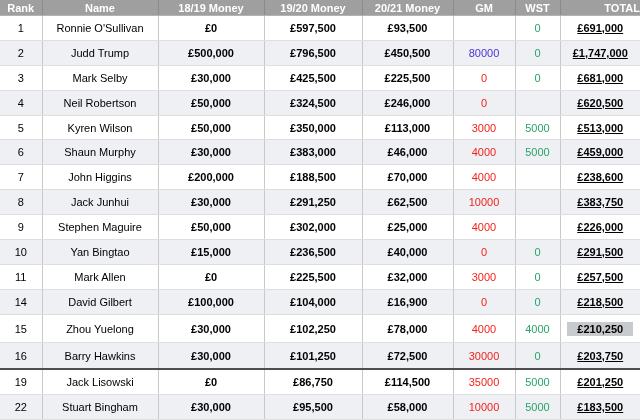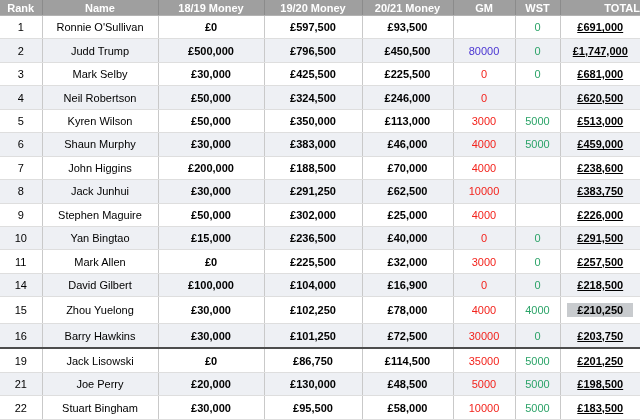--- a/index.html
+++ b/index.html
@@ -242,30 +242,20 @@
         <td class="rank">19</td>
         <td class="name">Jack Lisowski</td>
         <td class="money">£0</td>
         <td class="money">£86,750</td>
         <td class="money">£114,500</td>
         <td class="num c-red">35000</td>
         <td class="num c-green">5000</td>
         <td class="money">£201,250</td>
       </tr>
       <tr>
-        <td class="rank">21</td>
-        <td class="name">Joe Perry</td>
-        <td class="money">£20,000</td>
-        <td class="money">£130,000</td>
-        <td class="money">£48,500</td>
-        <td class="num c-red">5000</td>
-        <td class="num c-green">5000</td>
-        <td class="money">£198,500</td>
-      </tr>
-      <tr>
         <td class="rank">22</td>
         <td class="name">Stuart Bingham</td>
         <td class="money">£30,000</td>
         <td class="money">£95,500</td>
         <td class="money">£58,000</td>
         <td class="num c-red">10000</td>
         <td class="num c-green">5000</td>
         <td class="money">£183,500</td>
       </tr>
     </tbody>

